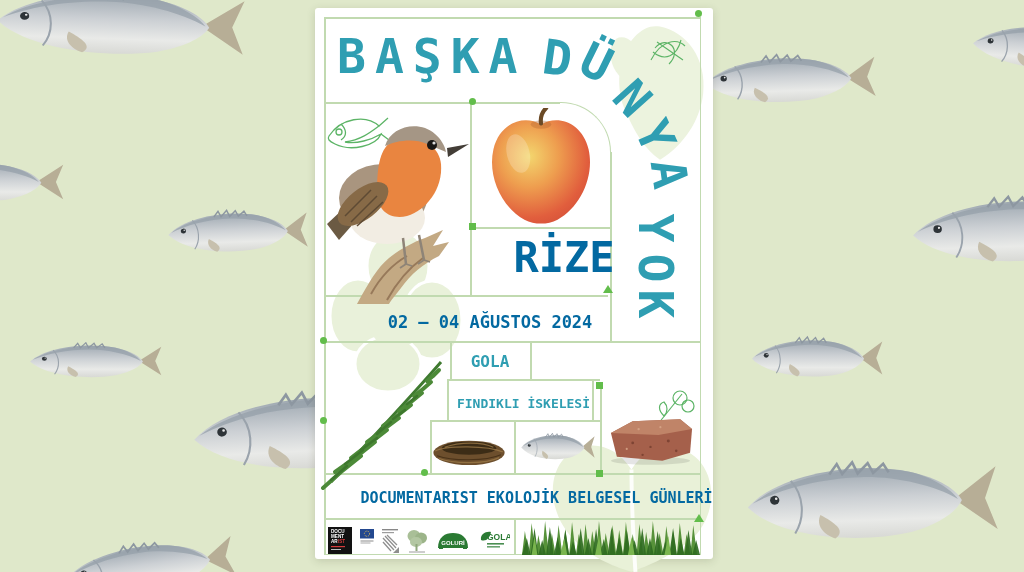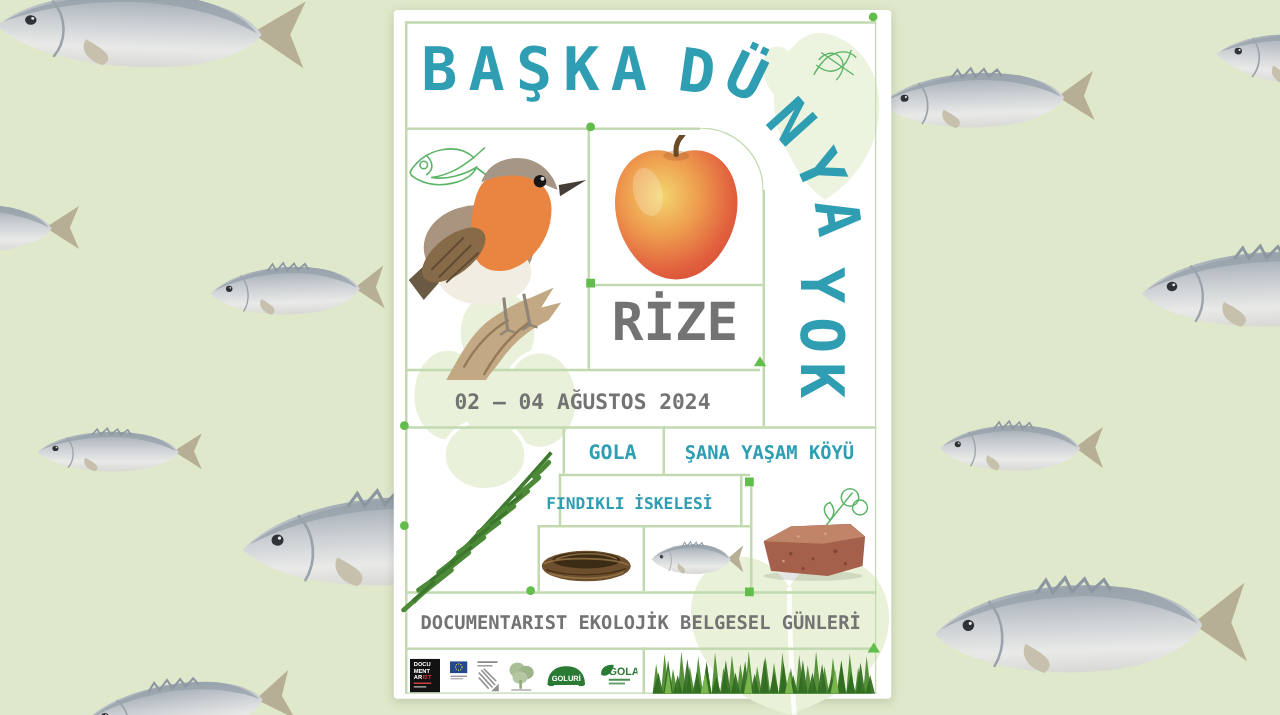--- a/index.html
+++ b/index.html
@@ -12,21 +12,21 @@
   .blob{position:absolute;z-index:3;}
   #grid{position:absolute;left:315px;top:8px;width:398px;height:551px;z-index:4;}
   .gl{position:absolute;background:#c1dab0;}
   .glh{height:1.5px;} .glv{width:1.5px;}
   .arc{position:absolute;border-top:1.5px solid #c1dab0;border-right:1.5px solid #c1dab0;
        border-top-right-radius:50px;}
   .dot{position:absolute;width:7px;height:7px;border-radius:50%;background:#62bd4b;}
   .sq{position:absolute;width:7px;height:7px;background:#62bd4b;}
   .tri{position:absolute;width:0;height:0;border-left:5px solid transparent;
        border-right:5px solid transparent;border-bottom:8px solid #62bd4b;}
-  .teal{color:#2f9eb2;} .purple{color:#737373;}
+  .teal{color:#2f9eb2;} .purple{color:#0369a1;margin-left:24px;}
   .tl{position:absolute;font-weight:bold;font-size:48px;line-height:48px;color:#2f9eb2;}
   .lbl{position:absolute;text-align:center;font-weight:bold;}
   .logo{position:absolute;}
 </style>
 </head>
 <body>
 
 <div id="stage">
 
   <svg width="0" height="0" style="position:absolute">
@@ -200,22 +200,21 @@
       <ellipse cx="56" cy="16" rx="10" ry="4" fill="#b0622f" opacity="0.35"></ellipse>
       <ellipse cx="34" cy="44" rx="11" ry="19" fill="#ffffff" opacity="0.22" transform="rotate(-14 34 44)"></ellipse>
       <path d="M56,15 C55,8 57,4 61,0" fill="none" stroke="#6b4a26" stroke-width="4" stroke-linecap="round"></path>
     </svg>
 
     <div class="lbl purple" style="left:155px;top:228px;width:140px;font-size:42px;line-height:44px">RİZE</div>
 
     <div class="lbl purple" style="left:9px;top:301px;width:284px;font-size:17px;line-height:26px">02 — 04 AĞUSTOS 2024</div>
 
     <div class="lbl teal" style="left:135px;top:345px;width:80px;font-size:16px;line-height:18px">GOLA</div>
-    <div class="lbl teal" style="left:215px;top:346px;width:171px;font-size:15px;line-height:17px">ŞANA YAŞAM KÖYÜ</div>
-    <div class="lbl teal" style="left:116px;top:388px;width:145px;font-size:13px;line-height:15px">FINDIKLI İSKELESİ</div>
+    <div class="lbl teal" style="left:136px;top:388px;width:145px;font-size:13px;line-height:15px">FINDIKLI İSKELESİ</div>
 
     <svg class="abs" style="left:2px;top:342px" width="140" height="140" viewBox="0 0 140 140">
       <path d="M14,132 C44,100 84,58 124,12" fill="none" stroke="#3f7a30" stroke-width="3"></path>
       <g stroke="#4c8a38" stroke-width="4" stroke-linecap="round" fill="none">
         <path d="M24,122 L6,138 M24,122 L44,106"></path>
         <path d="M38,108 L18,122 M38,108 L58,92"></path>
         <path d="M52,94 L34,108 M52,94 L70,80"></path>
         <path d="M66,80 L50,92 M66,80 L82,68"></path>
         <path d="M80,66 L66,76 M80,66 L94,55"></path>
         <path d="M94,52 L82,61 M94,52 L105,43"></path>

